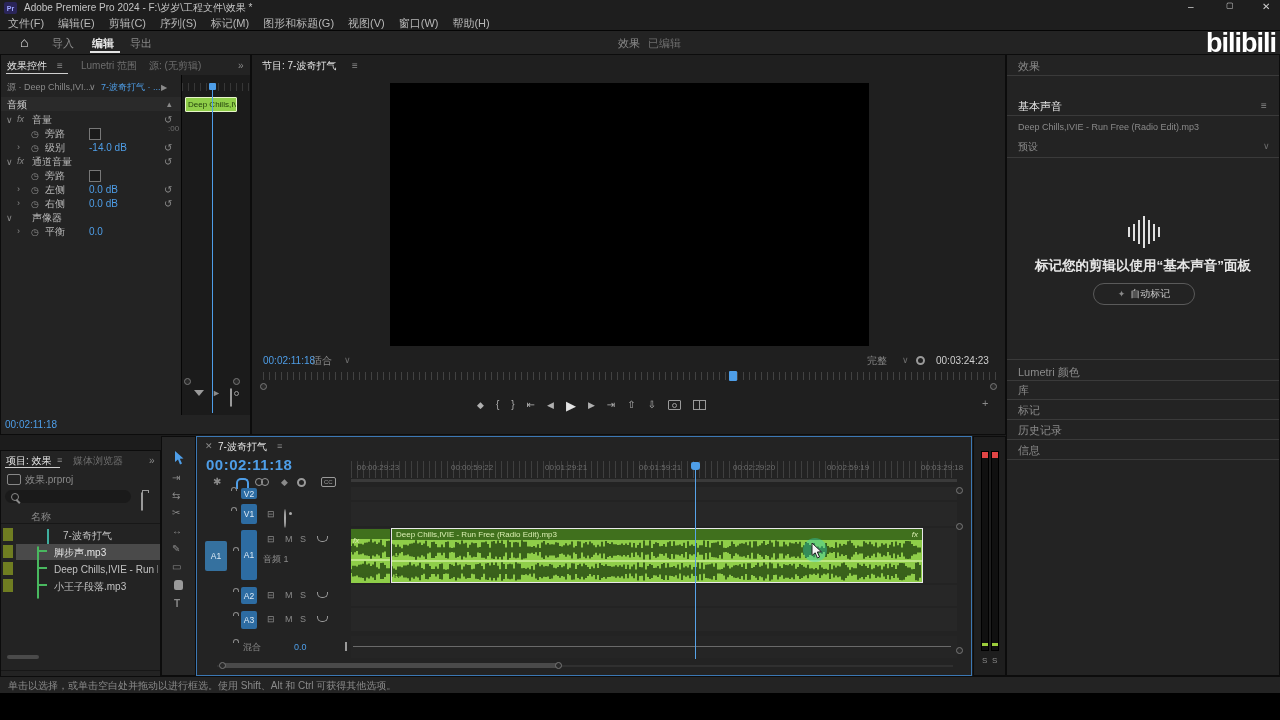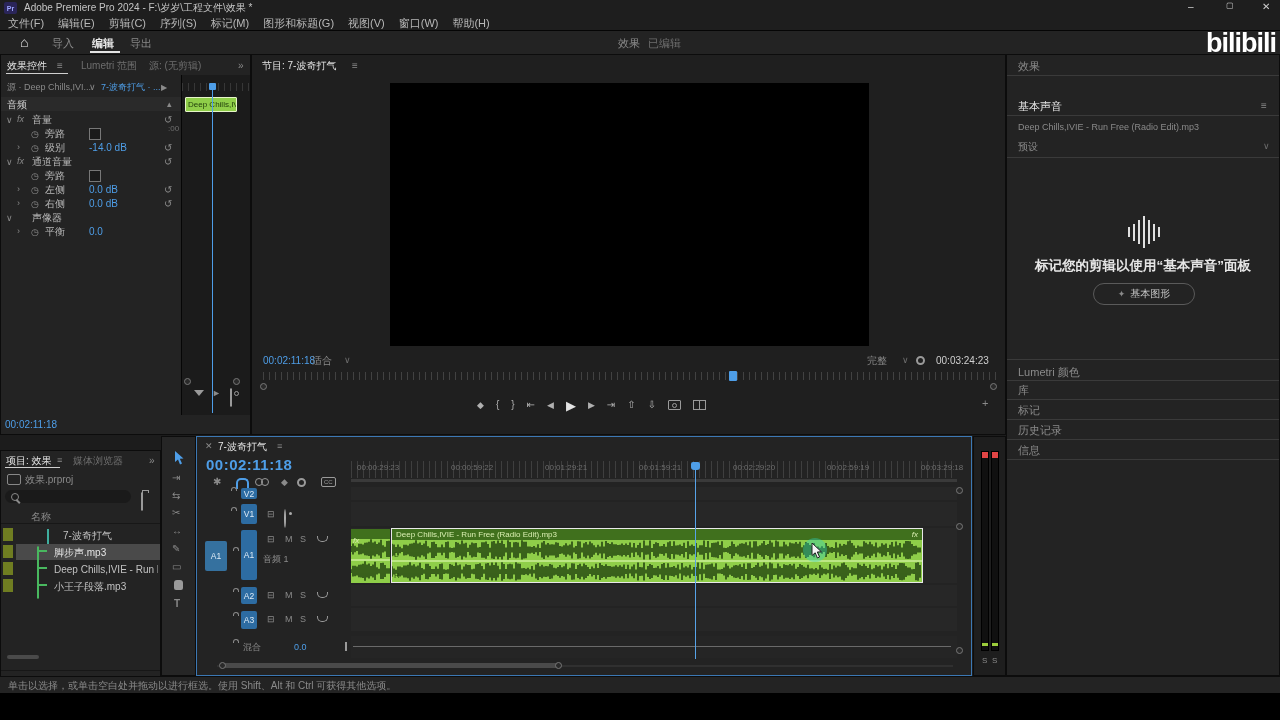--- a/index.html
+++ b/index.html
@@ -234,21 +234,21 @@
       <span style="width:2px;height:17px;background:#e0e0e0;"></span>
       <span style="width:2px;height:24px;background:#e0e0e0;"></span>
       <span style="width:2px;height:32px;background:#e0e0e0;"></span>
       <span style="width:2px;height:24px;background:#e0e0e0;"></span>
       <span style="width:2px;height:17px;background:#e0e0e0;"></span>
       <span style="width:2px;height:10px;background:#e0e0e0;"></span>
     </div>
     <div class="a" style="left:0;top:202px;width:272px;text-align:center;font-size:13.5px;font-weight:bold;color:#e6e6e6;">标记您的剪辑以使用“基本声音”面板</div>
     <div class="a" style="left:86px;top:228px;width:100px;height:20px;border:1px solid #5a5a5a;border-radius:11px;display:flex;align-items:center;justify-content:center;gap:5px;">
       <span class="t9 dim">✦</span>
-      <span class="t10" style="color:#c8c8c8;">基本图形</span>
+      <span class="t10" style="color:#c8c8c8;">自动标记</span>
     </div>
 
     <div class="a hrow" style="left:0;top:304px;width:272px;height:20px;border-top:1px solid #3a3a3a;">
       <span class="a t11 dim" style="left:11px;top:7px;">Lumetri 颜色</span>
     </div>
     <div class="a hrow" style="left:0;top:324px;width:272px;height:20px;">
       <span class="a t11 dim" style="left:11px;top:6px;">库</span>
     </div>
     <div class="a hrow" style="left:0;top:344px;width:272px;height:20px;">
       <span class="a t11 dim" style="left:11px;top:6px;">标记</span>

